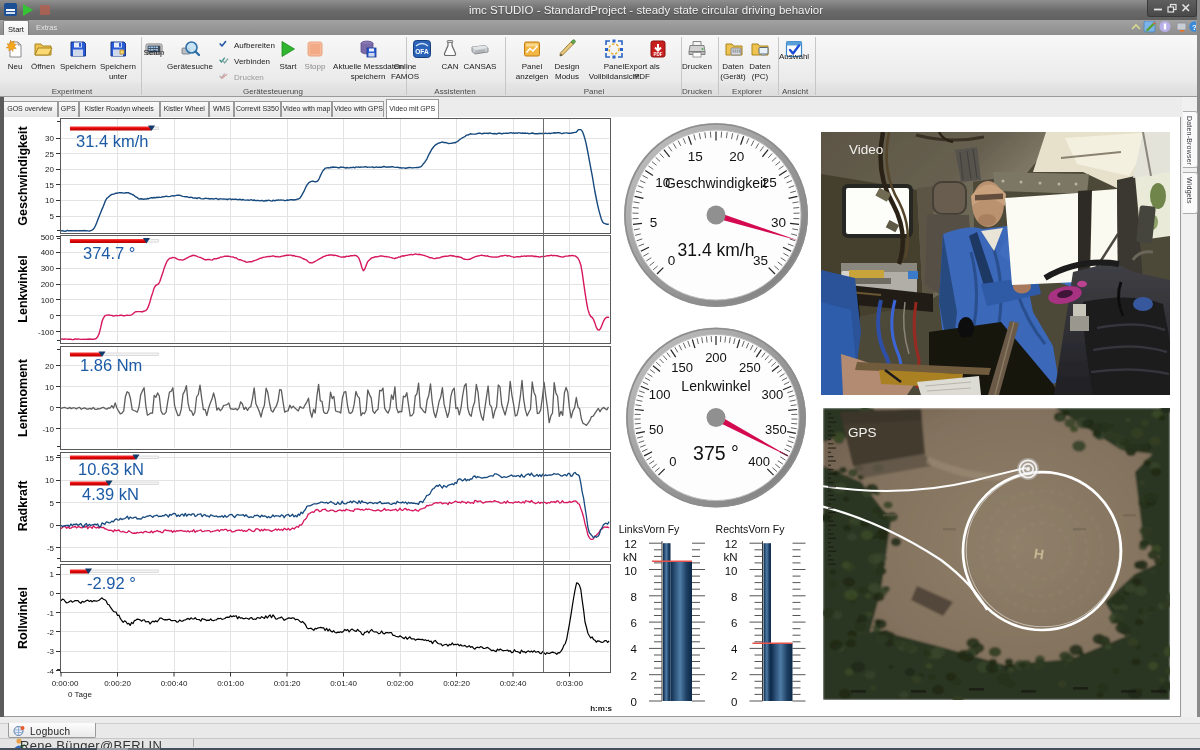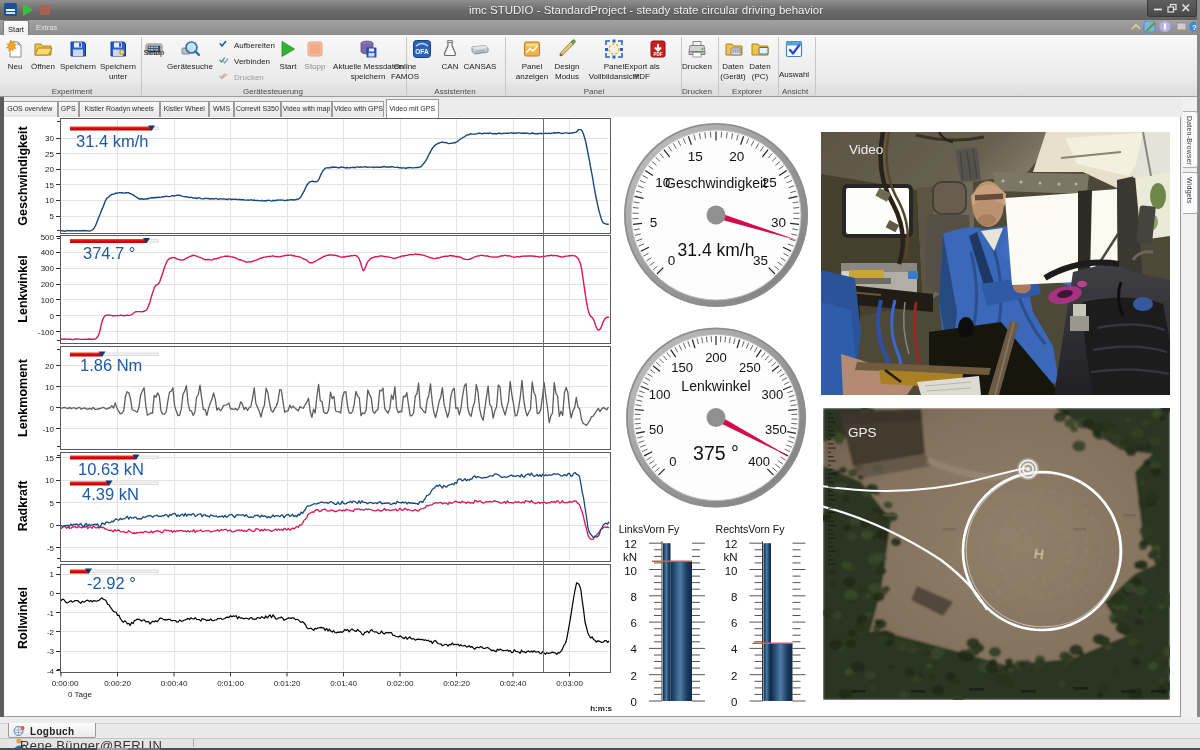--- a/index.html
+++ b/index.html
@@ -219,21 +219,21 @@
       <path d="M12 15 h3 l0.6 2 h-4.2 z" fill="#9aa2aa"></path>
     </svg>
     <div class="rl" style="left:715px;top:62px;width:90px;color:#1a1a1a">Daten<br>(PC)</div>
 <div class="sep" style="left:777.5px"></div>
 <div class="gl" style="left:697px;width:100px">Explorer</div>
 <svg width="20" height="20" viewBox="0 0 20 20" style="position:absolute;left:784px;top:39px">
       <rect x="2.5" y="2.5" width="15" height="15" rx="1.5" fill="#fff" stroke="#3a85c8" stroke-width="1.2"></rect>
       <rect x="2.5" y="2.5" width="15" height="4" fill="#5aa0d8"></rect>
       <path d="M6 11 L9 14.5 L15 6.5" fill="none" stroke="#1d4ed8" stroke-width="2.4" stroke-linecap="round" stroke-linejoin="round"></path>
     </svg>
-    <div class="rl" style="left:749px;top:70px;width:90px;color:#1a1a1a">Auswahl</div>
+    <div class="rl" style="left:749px;top:52px;width:90px;color:#1a1a1a">Auswahl</div>
 <div class="sep" style="left:815px"></div>
 <div class="gl" style="left:745px;width:100px">Ansicht</div>
 <div class="abs" style="left:0;top:97px;width:1200px;height:21px;background:#ececec"></div>
 <div class="ptab" style="left:2px;width:55.5px">GOS overview</div>
 <div class="ptab" style="left:57.5px;width:21.5px">GPS</div>
 <div class="ptab" style="left:79px;width:80.5px">Kistler Roadyn wheels</div>
 <div class="ptab" style="left:159.5px;width:49.5px">Kistler Wheel</div>
 <div class="ptab" style="left:209px;width:25px">WMS</div>
 <div class="ptab" style="left:234px;width:46.8px">Correvit S350</div>
 <div class="ptab" style="left:280.8px;width:51.5px">Video with map</div>
@@ -1244,21 +1244,21 @@
       <text x="25" y="29" font-size="13.5" fill="#f2f2f0" font-family="Liberation Sans,sans-serif">GPS</text>
     </svg>
 <div class="abs" style="left:0;top:717px;width:1200px;height:6px;background:#ececec"></div>
 <div class="abs" style="left:0;top:723px;width:1200px;height:15px;background:#e9e9e9;border-top:1px solid #cfcfcf;box-sizing:border-box"></div>
 <div class="abs" style="left:8px;top:723px;width:88px;height:15px;background:linear-gradient(#fcfcfc,#eaeaea);border:1px solid #9a9a9a;border-top:none;border-radius:0 0 2px 2px;box-sizing:border-box"></div>
 <svg class="abs" style="left:13px;top:725px" width="12" height="12">
       <circle cx="5.5" cy="6" r="4.5" fill="#e8f0fa" stroke="#5a7aa8" stroke-width="1"></circle>
       <path d="M2 5 h7 M2 7.5 h7 M5.5 1.5 v9" stroke="#7a9ac8" stroke-width="0.7" fill="none"></path>
       <circle cx="9.5" cy="3" r="2" fill="#e85a2a"></circle>
     </svg>
-<div class="abs" style="left:30px;top:725.5px;font-size:10px;color:#222;font-weight:bold;letter-spacing:0.3px">Logbuch</div>
+<div class="abs" style="left:30px;top:725.5px;font-size:10px;color:#222;font-weight:normal;letter-spacing:0.3px">Logbuch</div>
 <div class="abs" style="left:0;top:738px;width:1200px;height:10px;background:#e4e4e4;border-top:1px solid #c8c8c8;box-sizing:border-box"></div>
 <svg class="abs" style="left:14px;top:738px" width="11" height="10">
       <circle cx="5" cy="3" r="2.6" fill="#e8a04a"></circle>
       <path d="M0.5 10 Q5 5 9.5 10 z" fill="#3a6ab8"></path>
       <path d="M6.5 7.5 l1.5 1.8 2.5-3" stroke="#2a8a2a" stroke-width="1.2" fill="none"></path>
     </svg>
 <div class="abs" style="left:20px;top:738px;font-size:13px;color:#333;letter-spacing:0.3px">Rene Bünger@BERLIN</div>
 <div class="abs" style="left:193px;top:739px;width:1px;height:8px;background:#aaa"></div>
 <div class="abs" style="left:0;top:748px;width:1200px;height:2px;background:#46505c"></div>
 <div class="abs" style="left:97px;top:748px;width:31px;height:2px;background:#9aa0a8"></div>

